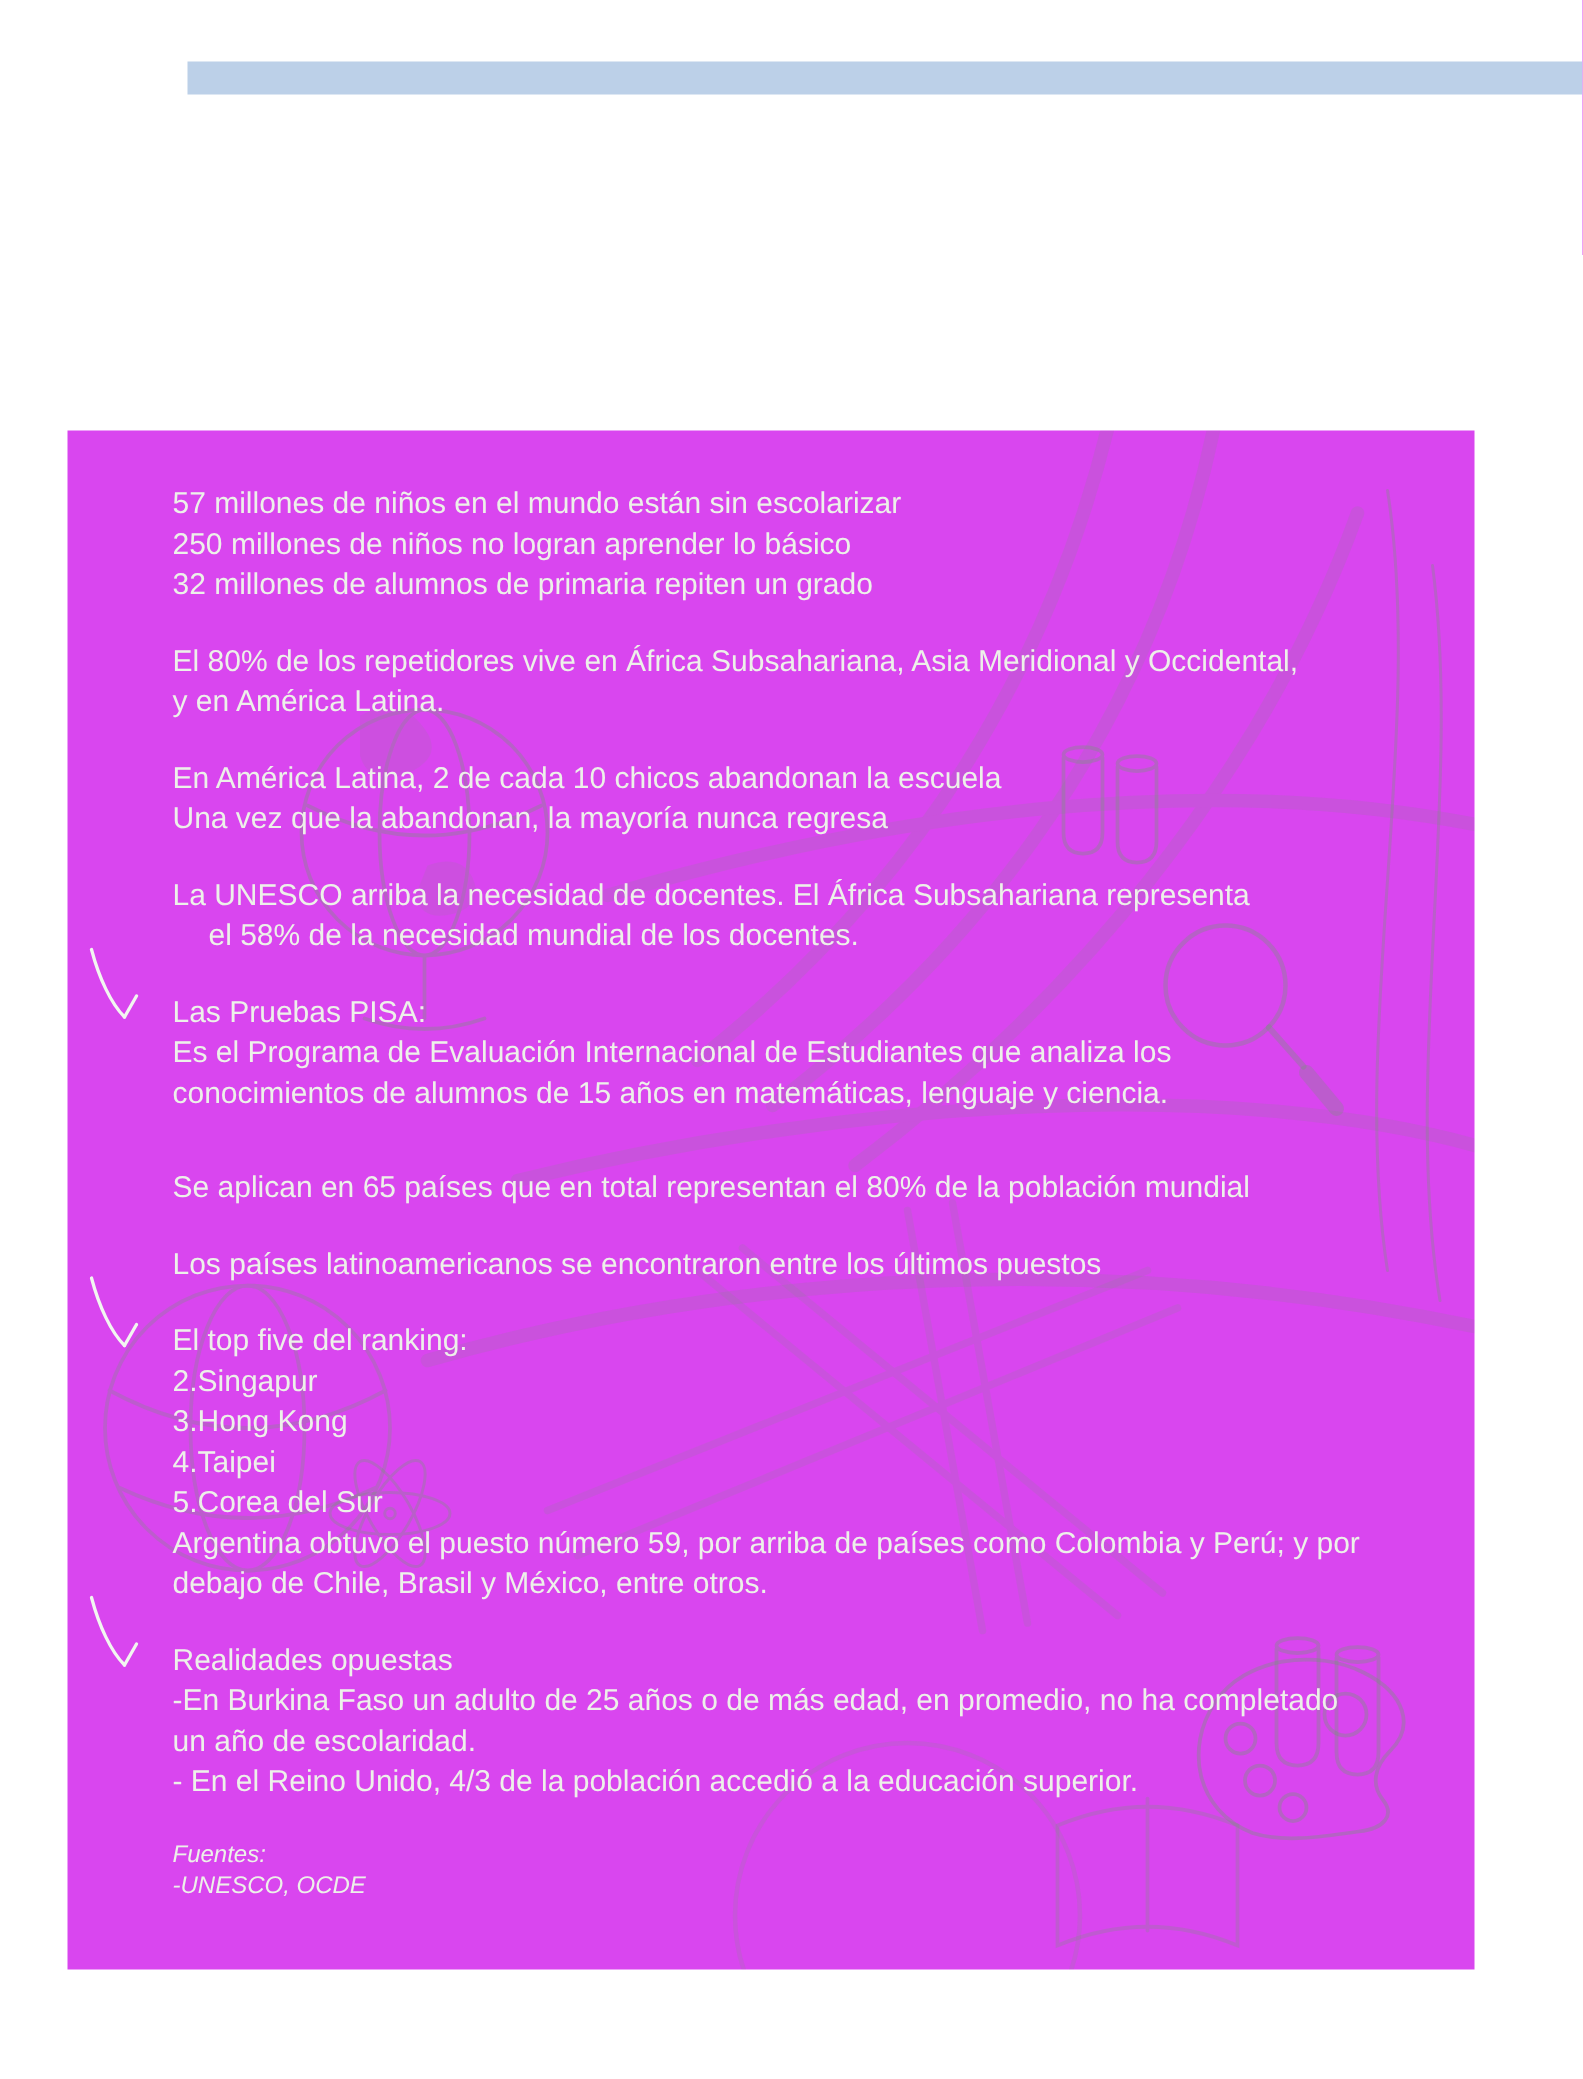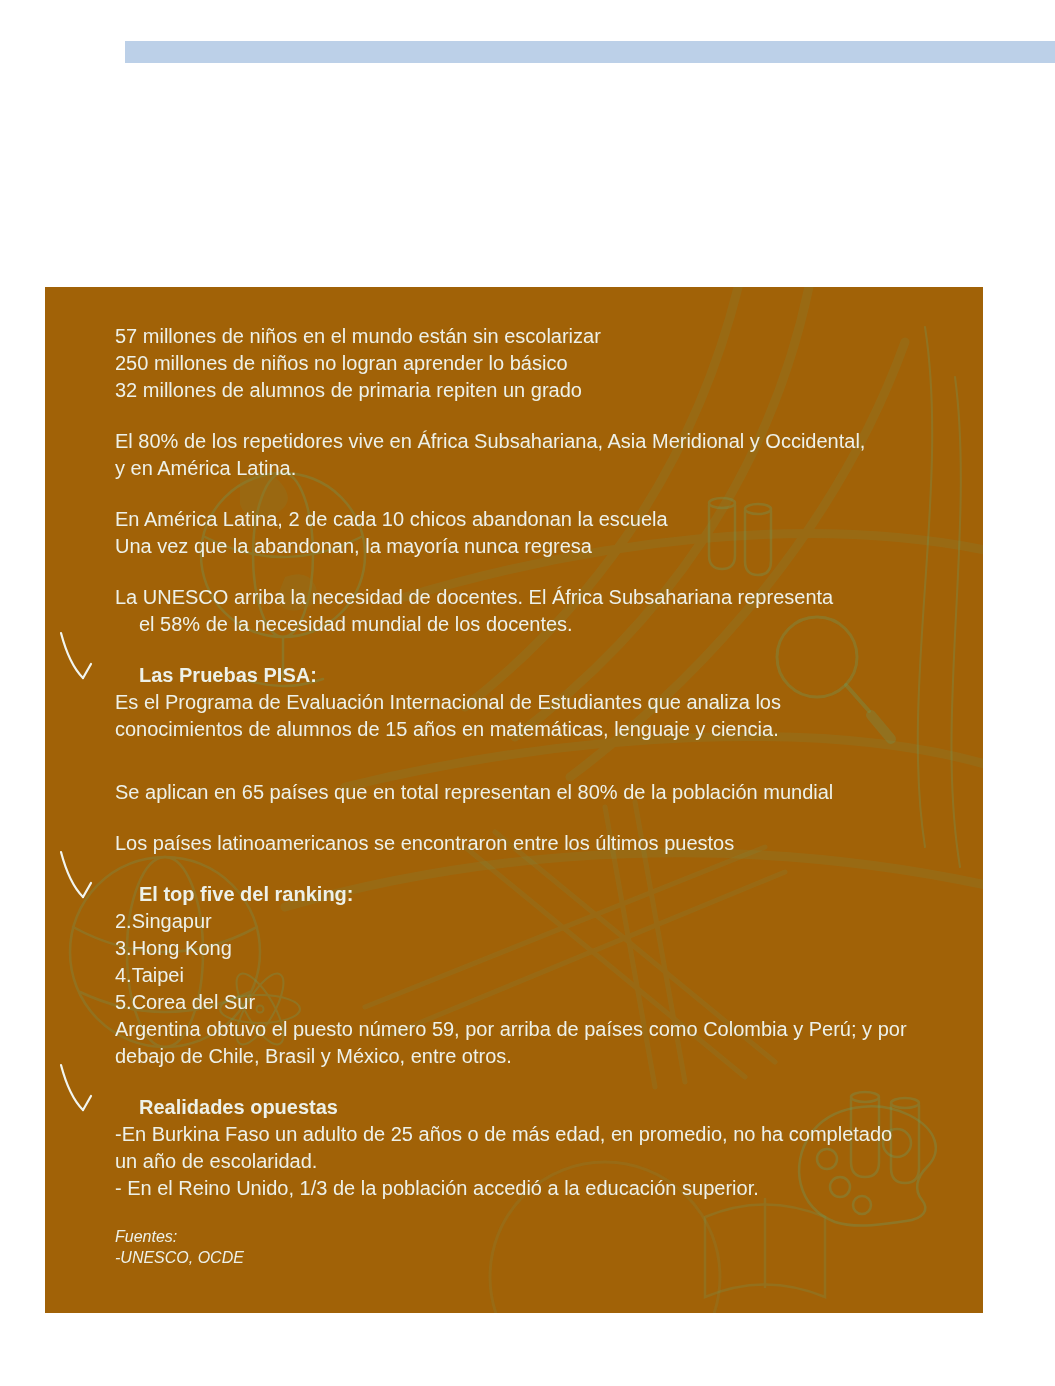--- a/index.html
+++ b/index.html
@@ -42,21 +42,21 @@
     position: relative;
     margin-bottom: 24px;
   }
   .block.gap-lg { margin-top: 25px; }
   .block.gap-sm { margin-top: 12px; }
   .line, .heading {
     font-size: 20px;
     line-height: 27px;
     color: #edf1e9;
   }
-  .heading { font-weight: bold; margin-left: 24px; }
+  .heading { font-weight: normal; }
   .block.sources .line {
     font-size: 16px;
     line-height: 21px;
     font-style: italic;
   }
   .arrow {
     position: absolute;
     left: -58px;
     top: -32px;
     width: 36px;
@@ -68,21 +68,21 @@
     stroke: #f2f6f0;
     stroke-width: 2.2;
     stroke-linecap: round;
   }
 </style>
 </head>
 <body>
 
 <div class="top-bar" id="top-bar" style="background: rgb(188, 208, 232);"></div>
 
-<div class="panel" id="panel" style="background: #a16207;">
+<div class="panel" id="panel" style="background: #d946ef;">
 
   <svg class="doodles" viewBox="0 0 938 1026" xmlns="http://www.w3.org/2000/svg">
     <g id="doodle-strokes" fill="none" stroke-linecap="round" stroke="#68a168">
 
       <g stroke-width="9" opacity="0.13" stroke="#68a168">
         <path d="M 420 420 C 560 310 660 160 700 -30" stroke="#68a168"></path>
         <path d="M 470 450 C 615 340 725 190 765 -5" stroke="#68a168"></path>
         <path d="M 525 490 C 665 385 795 235 860 55" stroke="#68a168"></path>
         <path d="M 360 310 C 545 255 760 225 950 265" stroke="#68a168"></path>
         <path d="M 300 500 C 525 445 785 430 950 480" stroke="#68a168"></path>
@@ -210,20 +210,20 @@
         <div class="line" style="color: rgb(237, 241, 233);">debajo de Chile, Brasil y México, entre otros.</div>
       </div>
       <div class="block">
         <svg class="arrow" viewBox="0 0 36 56">
           <path d="M 4 3 C 9 22 17 39 26 48"></path>
           <path d="M 26 48 L 34 34"></path>
         </svg>
         <div class="heading" style="color: rgb(237, 241, 233);">Realidades opuestas</div>
         <div class="line" style="color: rgb(237, 241, 233);">-En Burkina Faso un adulto de 25 años o de más edad, en promedio, no ha completado</div>
         <div class="line" style="color: rgb(237, 241, 233);">un año de escolaridad.</div>
-        <div class="line" style="color: rgb(237, 241, 233);">- En el Reino Unido, 1/3 de la población accedió a la educación superior.</div>
+        <div class="line" style="color: rgb(237, 241, 233);">- En el Reino Unido, 4/3 de la población accedió a la educación superior.</div>
       </div>
       <div class="block sources">
         <div class="line" style="color: rgb(237, 241, 233);">Fuentes:</div>
         <div class="line" style="color: rgb(237, 241, 233);">-UNESCO, OCDE</div>
       </div>
     </div>
 </div>
 
 </body></html>

